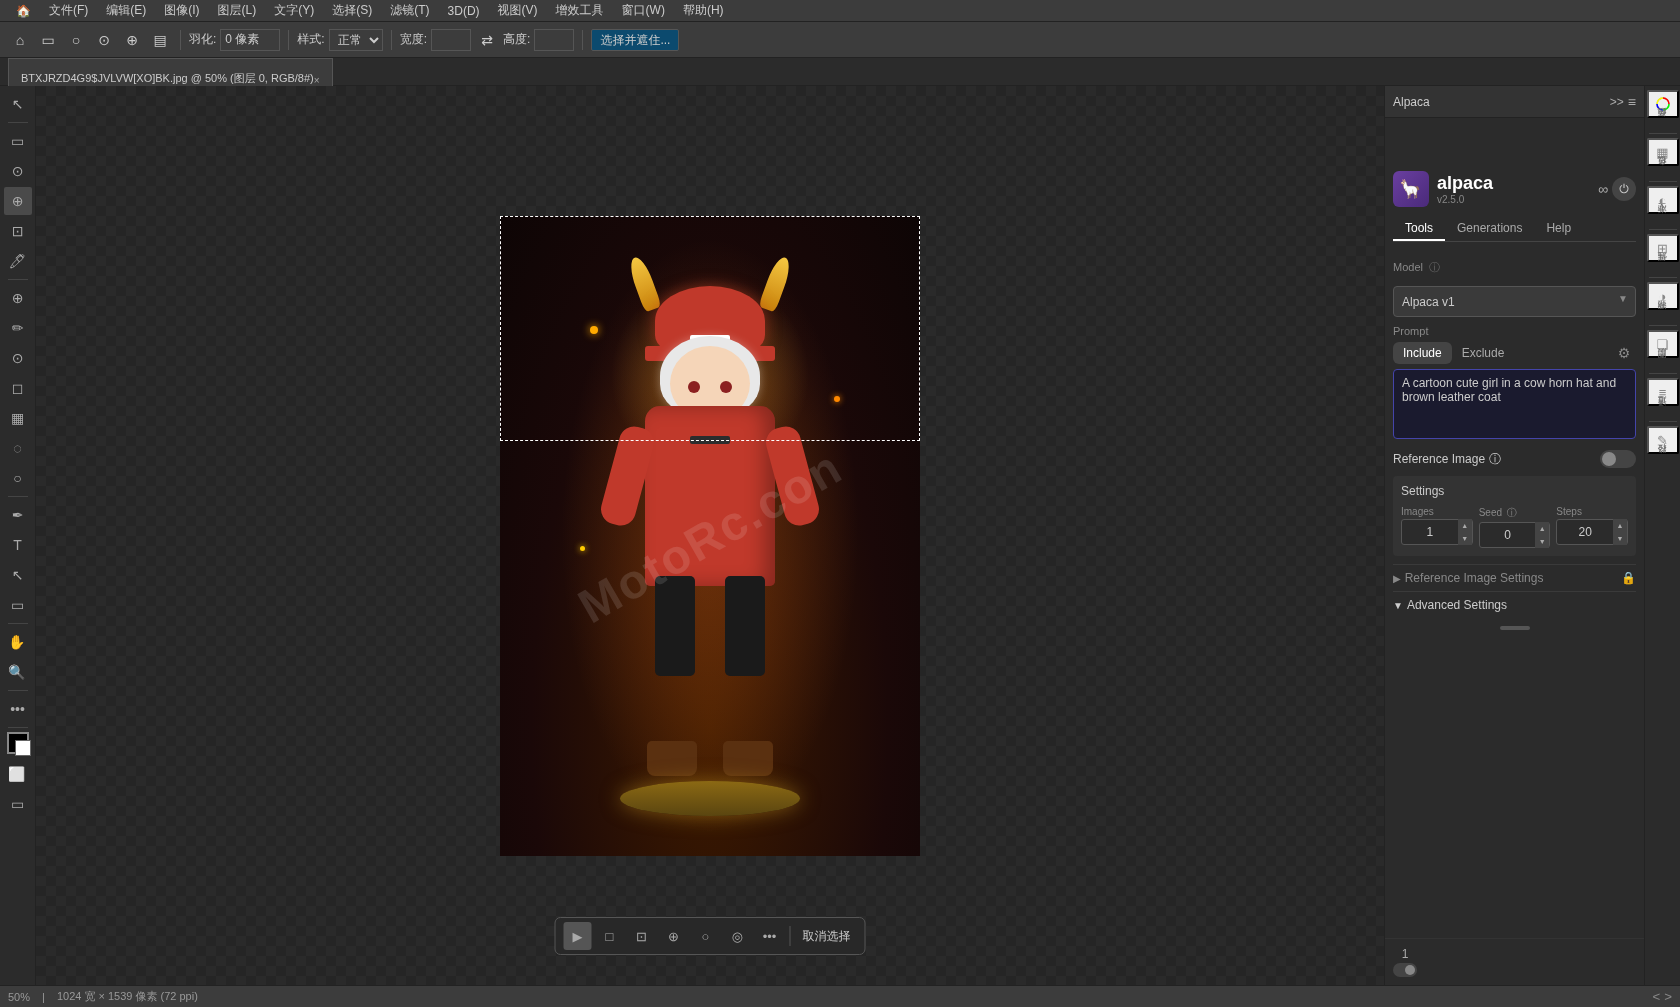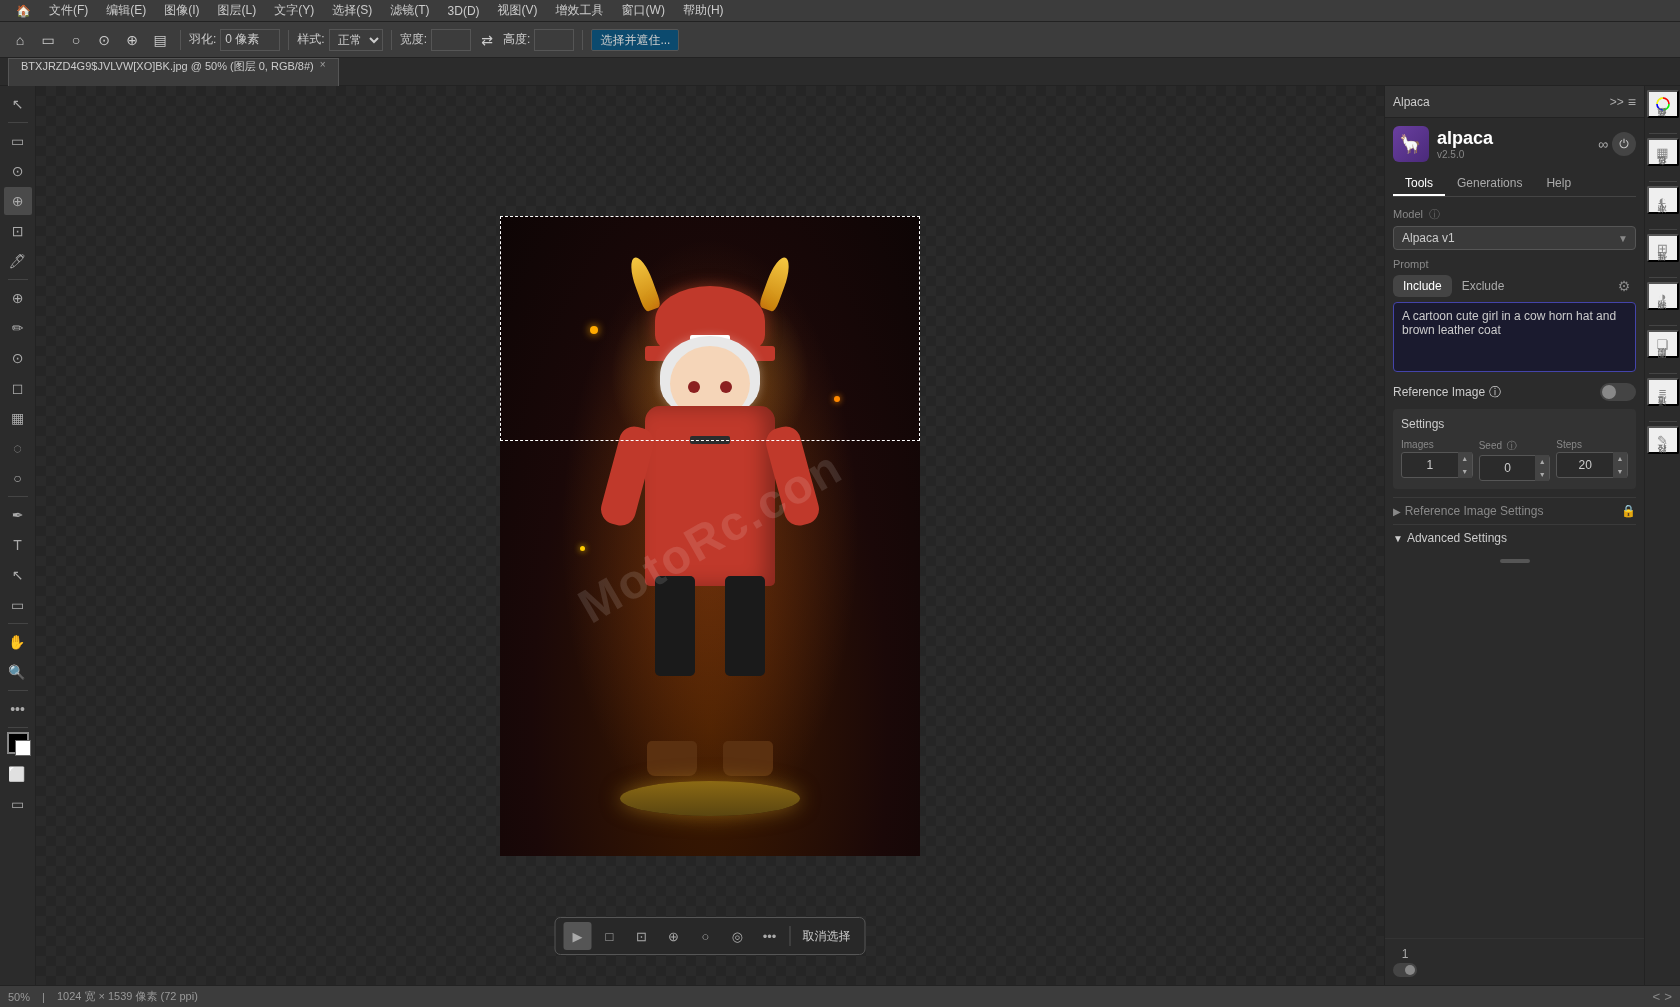--- a/index.html
+++ b/index.html
@@ -102,22 +102,21 @@
       display: flex;
       align-items: center;
       padding: 0 8px;
       border-bottom: 1px solid #222;
       flex-shrink: 0;
     }
     .tab-item {
       height: 28px;
       padding: 0 12px;
       display: flex;
-      align-items: flex-start;
-      gap: 6px;
+      align-items: flex-end;
       background: #3c3c3c;
       border-top: 1px solid #555;
       border-right: 1px solid #555;
       border-left: 1px solid #555;
       font-size: 11px;
       color: #ccc;
       cursor: pointer;
     }
     .tab-close {
       font-size: 10px;
@@ -285,20 +284,21 @@
 
     
     .alpaca-panel {
       width: 260px;
       background: #2b2b2b;
       border-left: 1px solid #222;
       display: flex;
       flex-direction: column;
       flex-shrink: 0;
       overflow: hidden;
+      gap: 45px;
     }
     .alpaca-header {
       height: 32px;
       background: #333;
       display: flex;
       align-items: center;
       padding: 0 8px;
       justify-content: space-between;
       border-bottom: 1px solid #222;
     }
@@ -353,21 +353,21 @@
     .plugin-controls {
       display: flex;
       align-items: center;
       gap: 4px;
     }
 
     
     .plugin-nav {
       display: flex;
       gap: 0;
-      margin-bottom: 10px;
+      margin-bottom: 18px;
       border-bottom: 1px solid #444;
       text-align: right;
     }
     .plugin-nav-item {
       padding: 4px 12px;
       font-size: 12px;
       color: #aaa;
       cursor: pointer;
       border-bottom: 2px solid transparent;
     }
@@ -402,29 +402,30 @@
       margin-top: 6px;
     }
 
     
     .model-select-wrapper {
       position: relative;
       margin-bottom: 8px;
     }
     .model-select {
       width: 100%;
-      height: 24px;
+      height: 31px;
       background: #3a3a3a;
       border: 1px solid #555;
       color: #ccc;
       font-size: 12px;
       padding: 0 8px;
       border-radius: 4px;
       appearance: none;
       cursor: pointer;
+      margin-top: 7px;
     }
     .model-select-arrow {
       position: absolute;
       right: 8px;
       top: 50%;
       transform: translateY(-50%);
       color: #888;
       pointer-events: none;
       font-size: 10px;
     }

